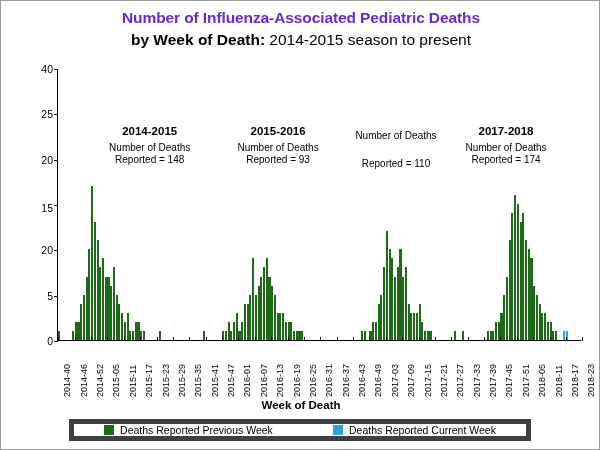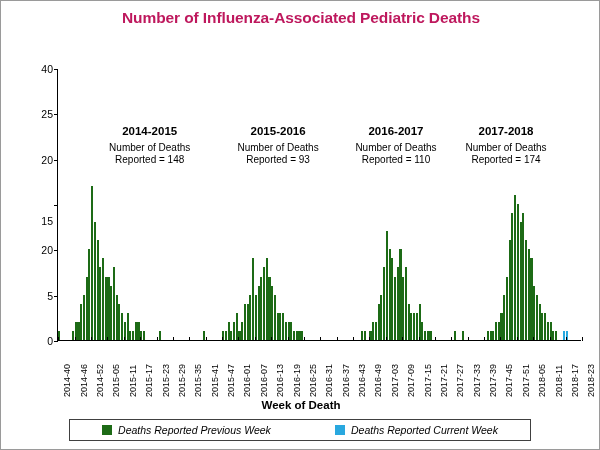--- a/index.html
+++ b/index.html
@@ -25,21 +25,21 @@
   .title-block {
     position: absolute;
     left: 0;
     top: 8px;
     width: 600px;
     text-align: center;
   }
   .title-line1 {
     font-size: 15.5px;
     font-weight: bold;
-    color: #be185d;
+    color: #6d28d9;
     letter-spacing: -0.1px;
   }
   .title-line2 {
     font-size: 15.5px;
     color: #000;
     margin-top: 4px;
   }
   .title-line2 .bold {
     font-weight: bold;
   }
@@ -135,26 +135,25 @@
     font-weight: bold;
     color: #000;
   }
   
   #legend {
     position: absolute;
     left: 68px;
     top: 418px;
     width: 462px;
     height: 22px;
-    border: 1px solid #404040;
+    border: 5px solid #404040;
     box-sizing: border-box;
     display: flex;
     justify-content: space-around;
     background: #fff;
-    font-style: italic;
   }
   .legend-item {
     display: flex;
     align-items: center;
     font-size: 10.5px;
     color: #000;
   }
   .legend-swatch {
     width: 10px;
     height: 10px;
@@ -162,31 +161,34 @@
     display: inline-block;
   }
 </style>
 </head>
 <body>
 
 <div id="frame">
 
   <div class="title-block">
     <div class="title-line1">Number of Influenza-Associated Pediatric Deaths</div>
+    <div class="title-line2">
+      <span class="bold">by Week of Death:</span><span> 2014-2015 season to present</span>
+    </div>
   </div>
 
   <div id="plot">
     <div id="yaxis">
         <div class="ytick" style="top: 272px;">0</div>
         <div class="ytickmark" style="top: 272px;"></div>
         <div class="ytick" style="top: 226.667px;">5</div>
         <div class="ytickmark" style="top: 226.667px;"></div>
         <div class="ytick" style="top: 181.333px;">20</div>
         <div class="ytickmark" style="top: 181.333px;"></div>
-        <div class="ytick" style="top: 152px;">15</div>
+        <div class="ytick" style="top: 139px;">15</div>
         <div class="ytickmark" style="top: 136px;"></div>
         <div class="ytick" style="top: 90.6667px; text-align: center;">20</div>
         <div class="ytickmark" style="top: 90.6667px;"></div>
         <div class="ytick" style="top: 45.3333px;">25</div>
         <div class="ytickmark" style="top: 45.3333px;"></div>
         <div class="ytick" style="top: 0px;">40</div>
         <div class="ytickmark" style="top: 0px;"></div>
       </div>
     <div id="bars">
         <div class="bar prev" style="left: 0.300208px; width: 2.12875px; height: 9.06667px;"></div>
@@ -310,23 +312,22 @@
           <div class="sname">2014-2015</div>
           <div class="sdeaths">Number of Deaths</div>
           <div class="sdeaths" style="margin-top: 0px;">Reported = 148</div>
         </div>
         <div class="season" style="left: 160.08px; width: 120px; top: 56px;">
           <div class="sname">2015-2016</div>
           <div class="sdeaths">Number of Deaths</div>
           <div class="sdeaths" style="margin-top: 0px;">Reported = 93</div>
         </div>
         <div class="season" style="left: 277.98px; width: 120px; top: 56px;">
-          <div class="sname">2016-2017</div>
           <div class="sdeaths">Number of Deaths</div>
-          <div class="sdeaths" style="margin-top: 0px;">Reported = 110</div>
+          <div class="sdeaths" style="margin-top: 16px;">Reported = 110</div>
         </div>
         <div class="season" style="left: 388.02px; width: 120px; top: 56px;">
           <div class="sname">2017-2018</div>
           <div class="sdeaths">Number of Deaths</div>
           <div class="sdeaths" style="margin-top: 0px;">Reported = 174</div>
         </div>
       </div>
   </div>
 
   <div id="xticks">

